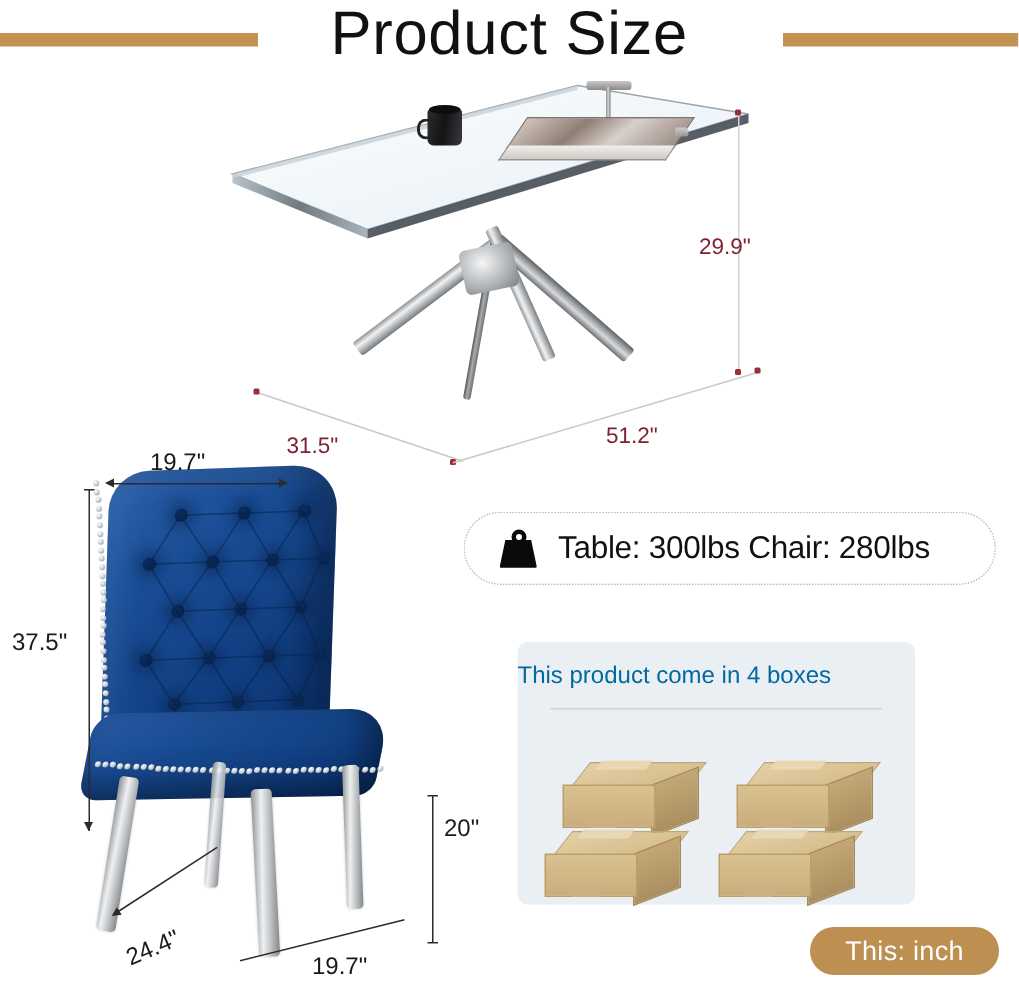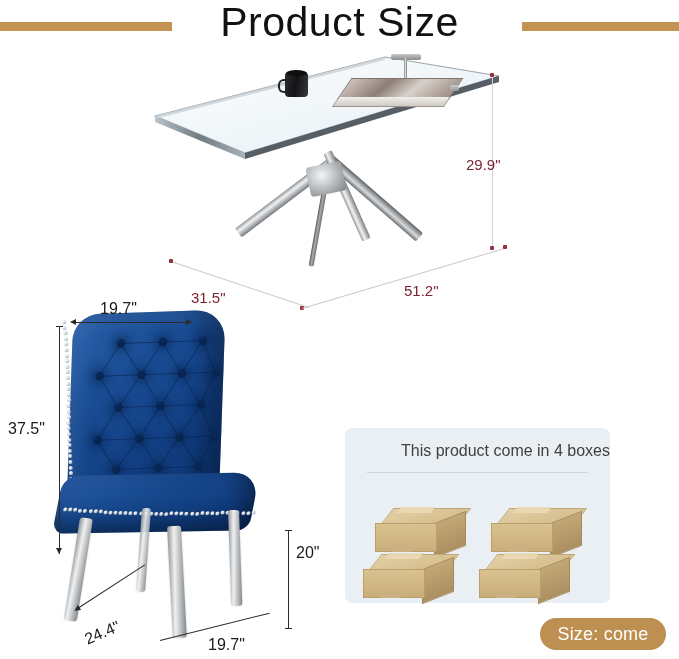--- a/index.html
+++ b/index.html
@@ -115,22 +115,22 @@
       clip-path:polygon(16% 0,84% 0,100% 100%,0 100%);border-radius:2px;}
   .wicon .ring{position:absolute;left:8.5px;top:0px;width:10px;height:10px;border-radius:50%;
       border:3px solid #0a0a0a;box-sizing:border-box;}
   .wtext{font-size:21px;color:#111;white-space:nowrap;letter-spacing:-.2px;}
 
   
   .boxpanel{
     position:absolute;left:345px;top:428px;width:265px;height:175px;
     background:#eaeff3;border-radius:7px;
   }
-  .boxtitle{position:absolute;left:0;top:14px;width:265px;text-align:right;
-    font-size:16px;color:#404040;}
+  .boxtitle{position:absolute;left:0;top:14px;width:265px;text-align:left;
+    font-size:16px;color:#0369a1;}
   .boxdiv{position:absolute;left:22px;top:44px;width:221px;height:1px;background:#cdd4da;}
   .boxsub{position:absolute;left:0;top:52px;width:265px;text-align:center;
     font-size:17px;color:#1d1d1d;}
   .cartons{position:absolute;left:18px;top:80px;width:229px;height:88px;}
   .carton{position:absolute;width:98px;height:42px;}
   .c-top{position:absolute;left:11px;top:0;width:76px;height:17px;
       background:linear-gradient(160deg,#e3cfa6,#d2b986);
       transform:skewX(-38deg);border:1px solid #c0a673;}
   .c-front{position:absolute;left:0;top:15px;width:60px;height:27px;
       background:linear-gradient(#d9c190,#c9ae7c);border:1px solid #bb9f6b;}
@@ -368,20 +368,27 @@
   <div class="dimtxt dark" style="left:84px;top:624px;transform:rotate(-23deg);">24.4"</div>
 
   <div class="diag" style="left:160px;top:640px;width:113px;transform:rotate(-14deg);background:#2b2b2b;"></div>
   <div class="dimtxt dark" style="left:208px;top:636px;">19.7"</div>
 
   <div class="dimline v" style="left:288px;top:530px;height:98px;background:#2b2b2b;"></div>
   <div class="cap h" style="left:285px;top:530px;"></div>
   <div class="cap h" style="left:285px;top:628px;"></div>
   <div class="dimtxt dark" style="left:296px;top:544px;">20"</div>
 
+  <div class="weightbox">
+    <div class="wicon">
+      <div class="ring"></div>
+        <div class="body"></div>
+    </div>
+    <div class="wtext">Table: 300lbs  Chair: 280lbs</div>
+  </div>
 
   <div class="boxpanel">
     <div class="boxtitle">This product come in 4 boxes</div>
     <div class="boxdiv"></div>
     <div class="cartons" id="cartons">
         <div class="carton" style="left: 12px; top: 0px;">
           <div class="c-top"></div>
           <div class="c-tape"></div>
           <div class="c-side"></div>
           <div class="c-front"></div>
@@ -405,16 +412,16 @@
           <div class="c-top"></div>
           <div class="c-tape"></div>
           <div class="c-side"></div>
           <div class="c-front"></div>
           <div class="c-tab"></div>
         </div>
       </div>
   </div>
 
   <div class="sizebadge">
-    <span>Size: come</span>
+    <span>This: inch</span>
   </div>
 
 </div>
 
 </body></html>

